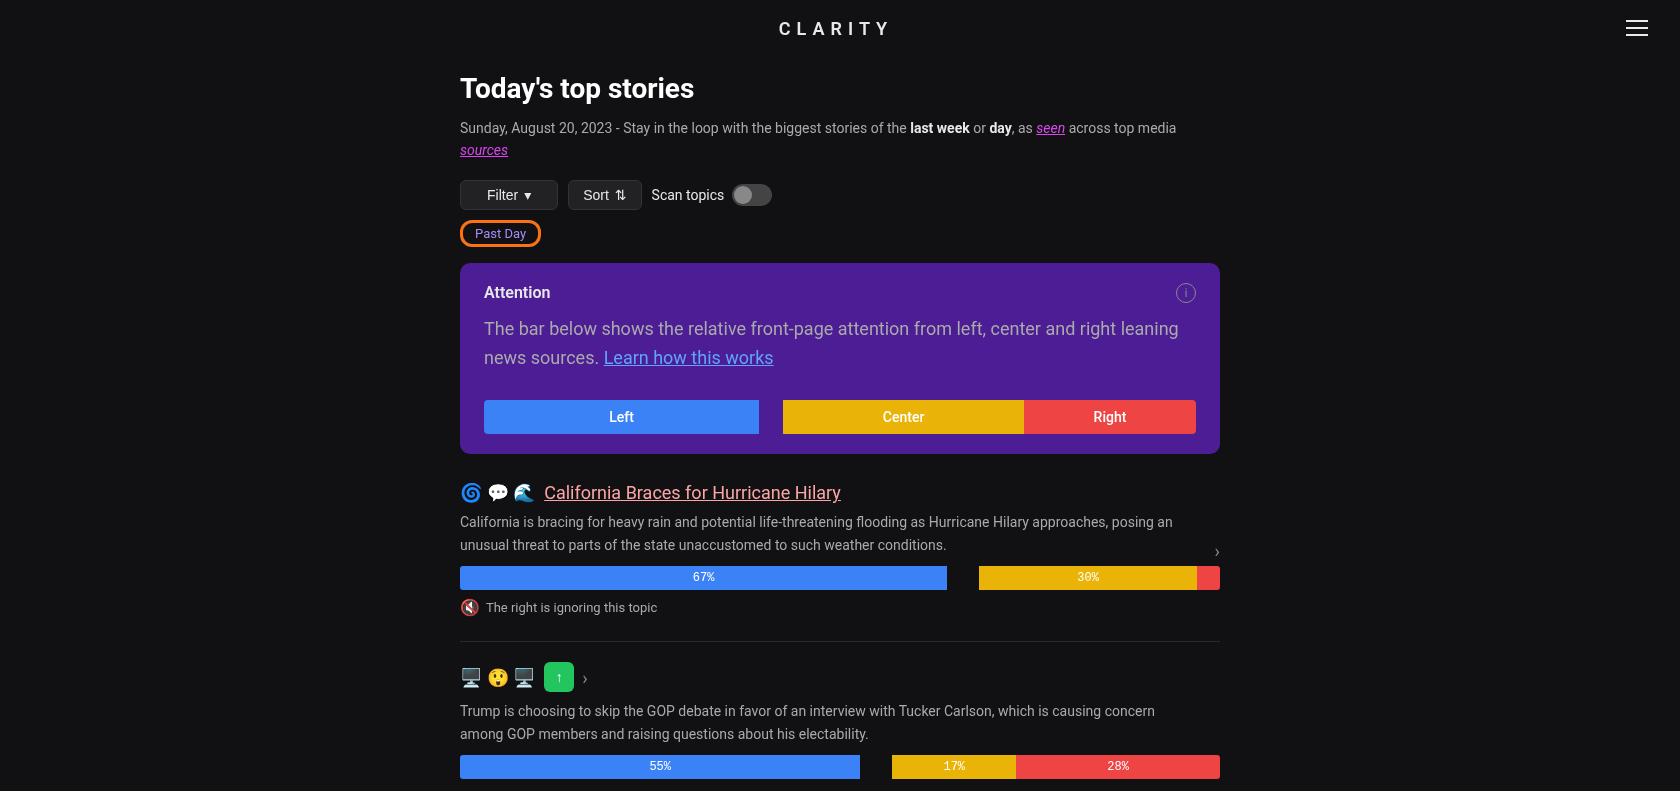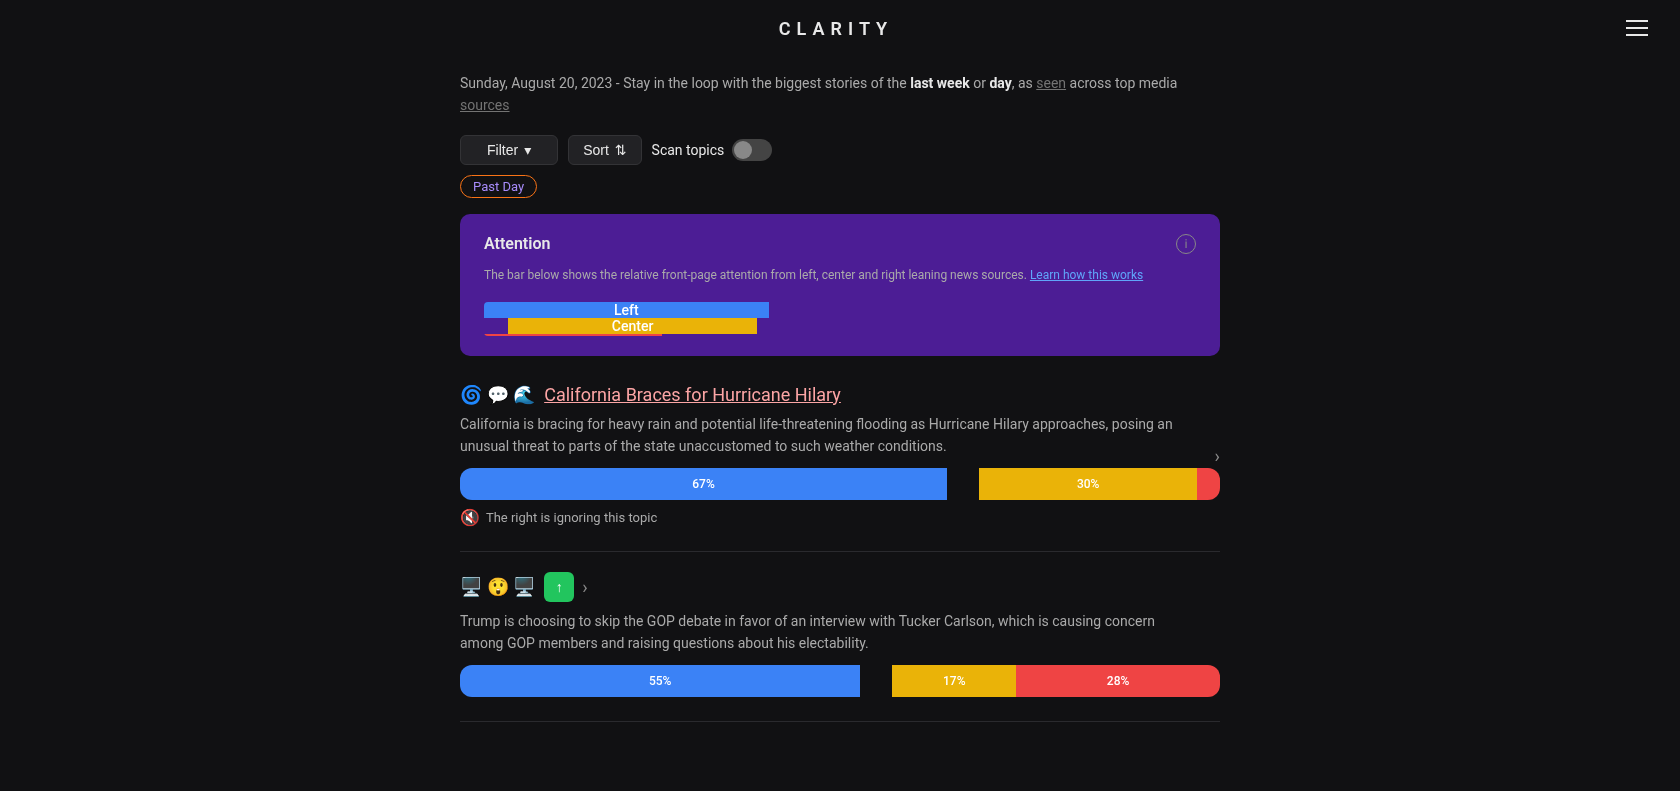--- a/index.html
+++ b/index.html
@@ -74,22 +74,23 @@
       line-height: 1.6;
       margin-bottom: 18px;
     }
 
     .subtitle strong {
       color: #e8e8e8;
       font-weight: 700;
     }
 
     .subtitle a {
-      color: #737373;
+      color: #d946ef;
       text-decoration: underline;
+      font-style: italic;
     }
 
     
     .filter-bar {
       display: flex;
       align-items: center;
       gap: 10px;
       margin-bottom: 10px;
     }
 
@@ -145,21 +146,21 @@
       border-radius: 50%;
       top: 2px;
       left: 2px;
       transition: left 0.2s;
     }
 
     
     .past-day-badge {
       display: inline-block;
       background: transparent;
-      border: 1px solid #f97316;
+      border: 3px solid #f97316;
       color: #a78bfa;
       padding: 3px 12px;
       border-radius: 12px;
       font-size: 13px;
       margin-bottom: 16px;
       cursor: pointer;
     }
 
     
     .attention-card {
@@ -189,38 +190,37 @@
       border-radius: 50%;
       display: flex;
       align-items: center;
       justify-content: center;
       font-size: 12px;
       color: #888;
       cursor: pointer;
     }
 
     .attention-desc {
-      font-size: 12px;
+      font-size: 18px;
       color: #aaaaaa;
-      margin-bottom: 17px;
+      margin-bottom: 28px;
       line-height: 1.6;
     }
 
     .attention-desc a {
       color: #60a5fa;
       text-decoration: underline;
     }
 
     
     .attention-bar {
       display: flex;
       height: 34px;
       border-radius: 4px;
       overflow: hidden;
-      flex-direction: column;
     }
 
     .bar-left {
       background: #3b82f6;
       display: flex;
       align-items: center;
       justify-content: center;
       font-size: 14px;
       font-weight: 500;
       color: #fff;
@@ -302,24 +302,25 @@
       font-size: 14px;
       color: #aaaaaa;
       line-height: 1.6;
       margin-bottom: 10px;
       padding-right: 30px;
     }
 
     
     .story-bar {
       display: flex;
-      height: 32px;
-      border-radius: 12px;
+      height: 24px;
+      border-radius: 3px;
       overflow: hidden;
       margin-bottom: 8px;
+      font-family: Liberation Mono, monospace;
     }
 
     .story-bar-left {
       background: #3b82f6;
       display: flex;
       align-items: center;
       justify-content: center;
       font-size: 12px;
       color: #fff;
       font-weight: 500;
@@ -382,20 +383,21 @@
   <div class="logo">CLARITY</div>
   <div class="menu-icon">
     <span></span>
     <span></span>
     <span></span>
   </div>
 </div>
 
 <div class="main">
 
+  <h1 class="page-title">Today's top stories</h1>
 
   <p class="subtitle">
     <span>Sunday, August 20, 2023</span><span> - Stay in the loop with the biggest stories of the </span><strong>last week</strong><span> or </span><strong>day</strong><span>, as </span><a href="#">seen</a><span> across top media </span><a href="#">sources</a>
   </p>
 
   <div class="filter-bar">
     <button class="filter-btn">
       <span>Filter</span>
       <span>▾</span>
     </button>

